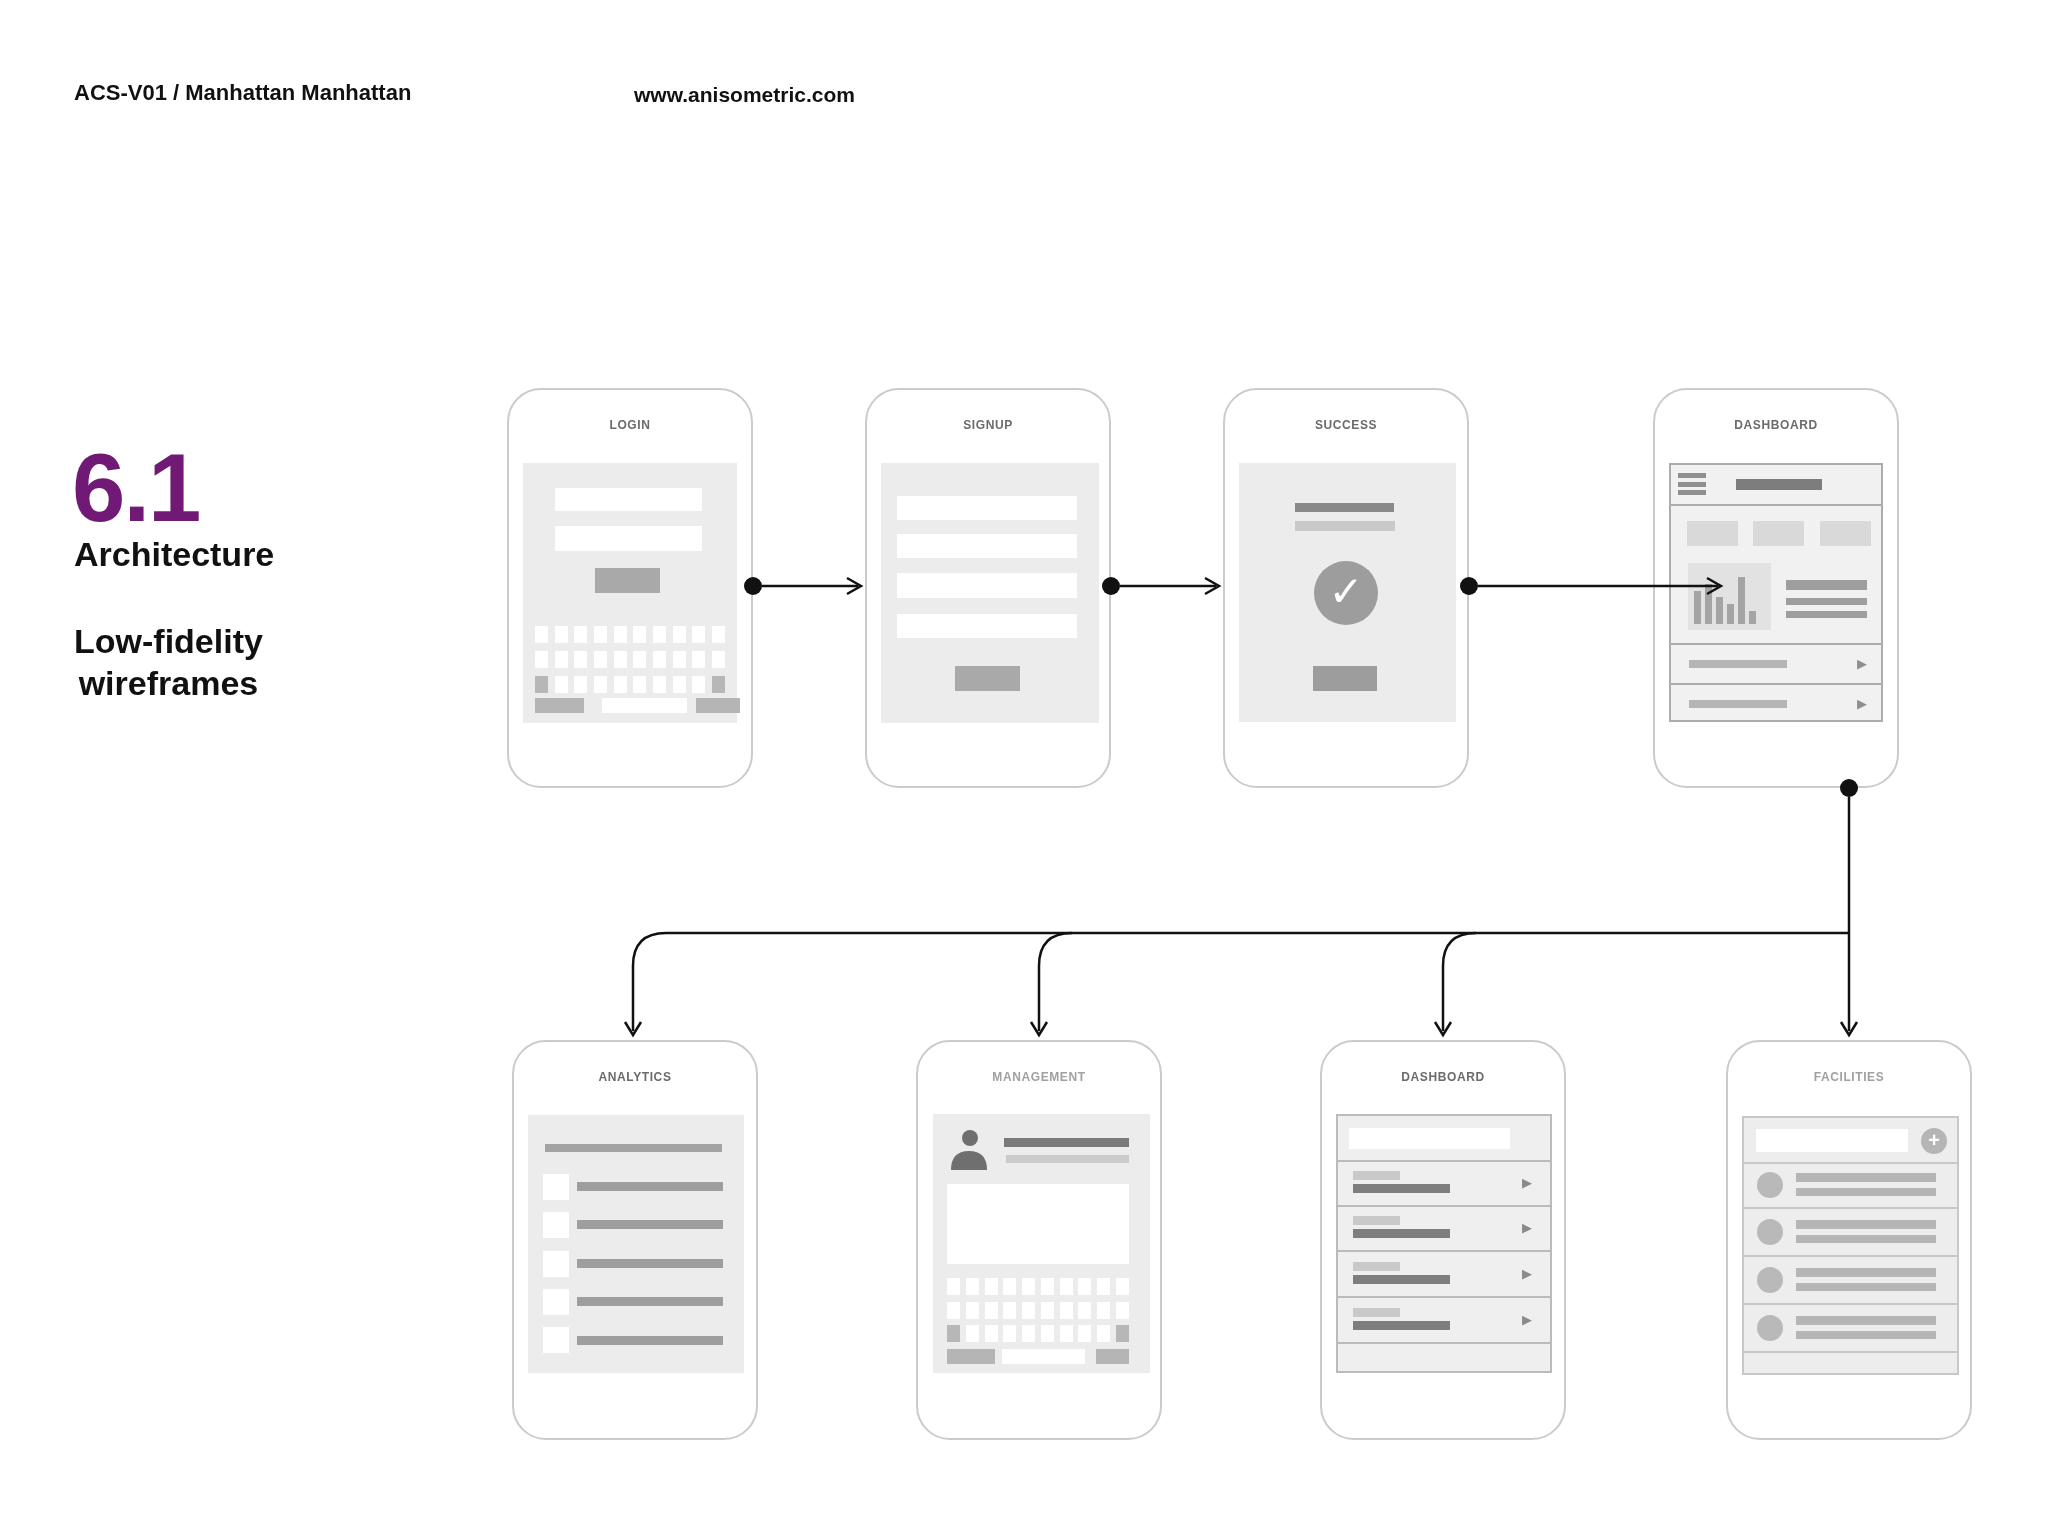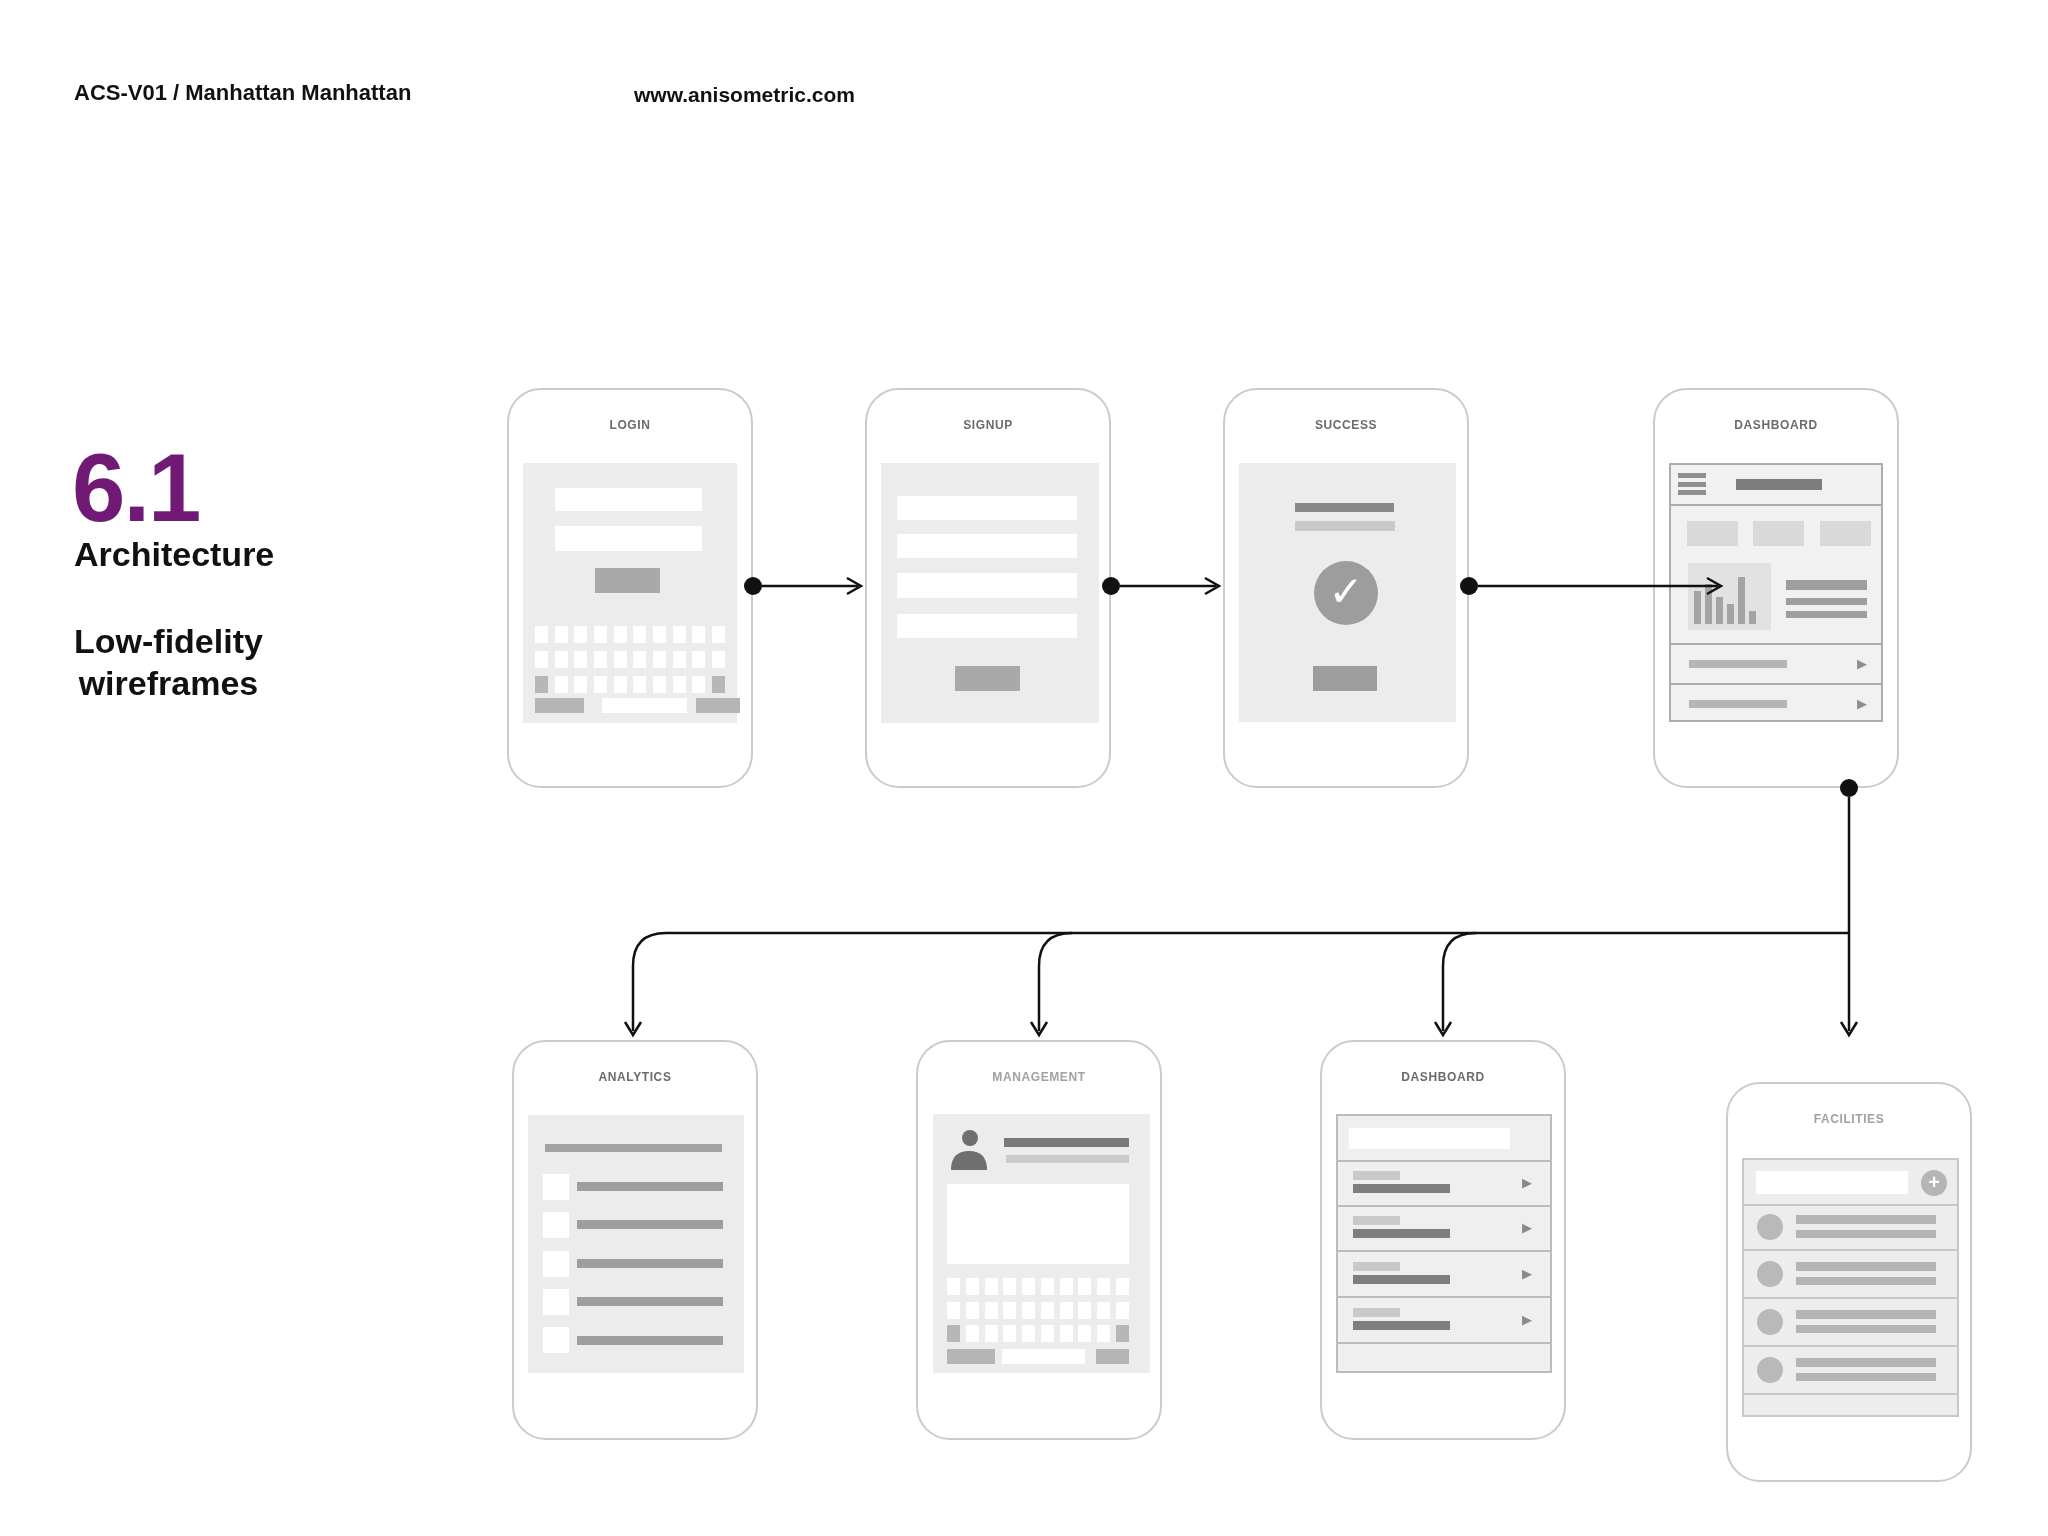--- a/index.html
+++ b/index.html
@@ -213,21 +213,21 @@
         <div class="chev" style="right:18px;top:17px;color:#8a8a8a;">▶</div>
       </div>
       <div class="lrow" style="top:180px;height:46px;">
         <div class="shape g-light" style="left:15px;top:12px;width:47px;height:9px;"></div>
         <div class="shape" style="left:15px;top:25px;width:97px;height:9px;background:#7e7e7e;"></div>
         <div class="chev" style="right:18px;top:17px;color:#8a8a8a;">▶</div>
       </div>
     </div>
   </div>
 
-  <div class="phone" style="left:1726px;top:1040px;margin-top:42px;">
+  <div class="phone" style="left:1726px;top:1040px;">
     <div class="ptitle light">FACILITIES</div>
     <div class="list-screen fac" style="top:74px;width:217px;">
       <div class="lrow facb" style="top:0;height:44px;">
         <div class="shape white" style="left:12px;top:11px;width:152px;height:23px;"></div>
         <div class="plusbtn" style="right:10px;top:10px;"><span>+</span></div>
       </div>
       <div class="lrow facb" style="top:44px;height:45px;">
         <div class="avatar" style="left:13px;top:10px;"></div>
         <div class="shape g-midlight" style="left:52px;top:11px;width:140px;height:9px;"></div>
         <div class="shape g-midlight" style="left:52px;top:26px;width:140px;height:8px;"></div>

